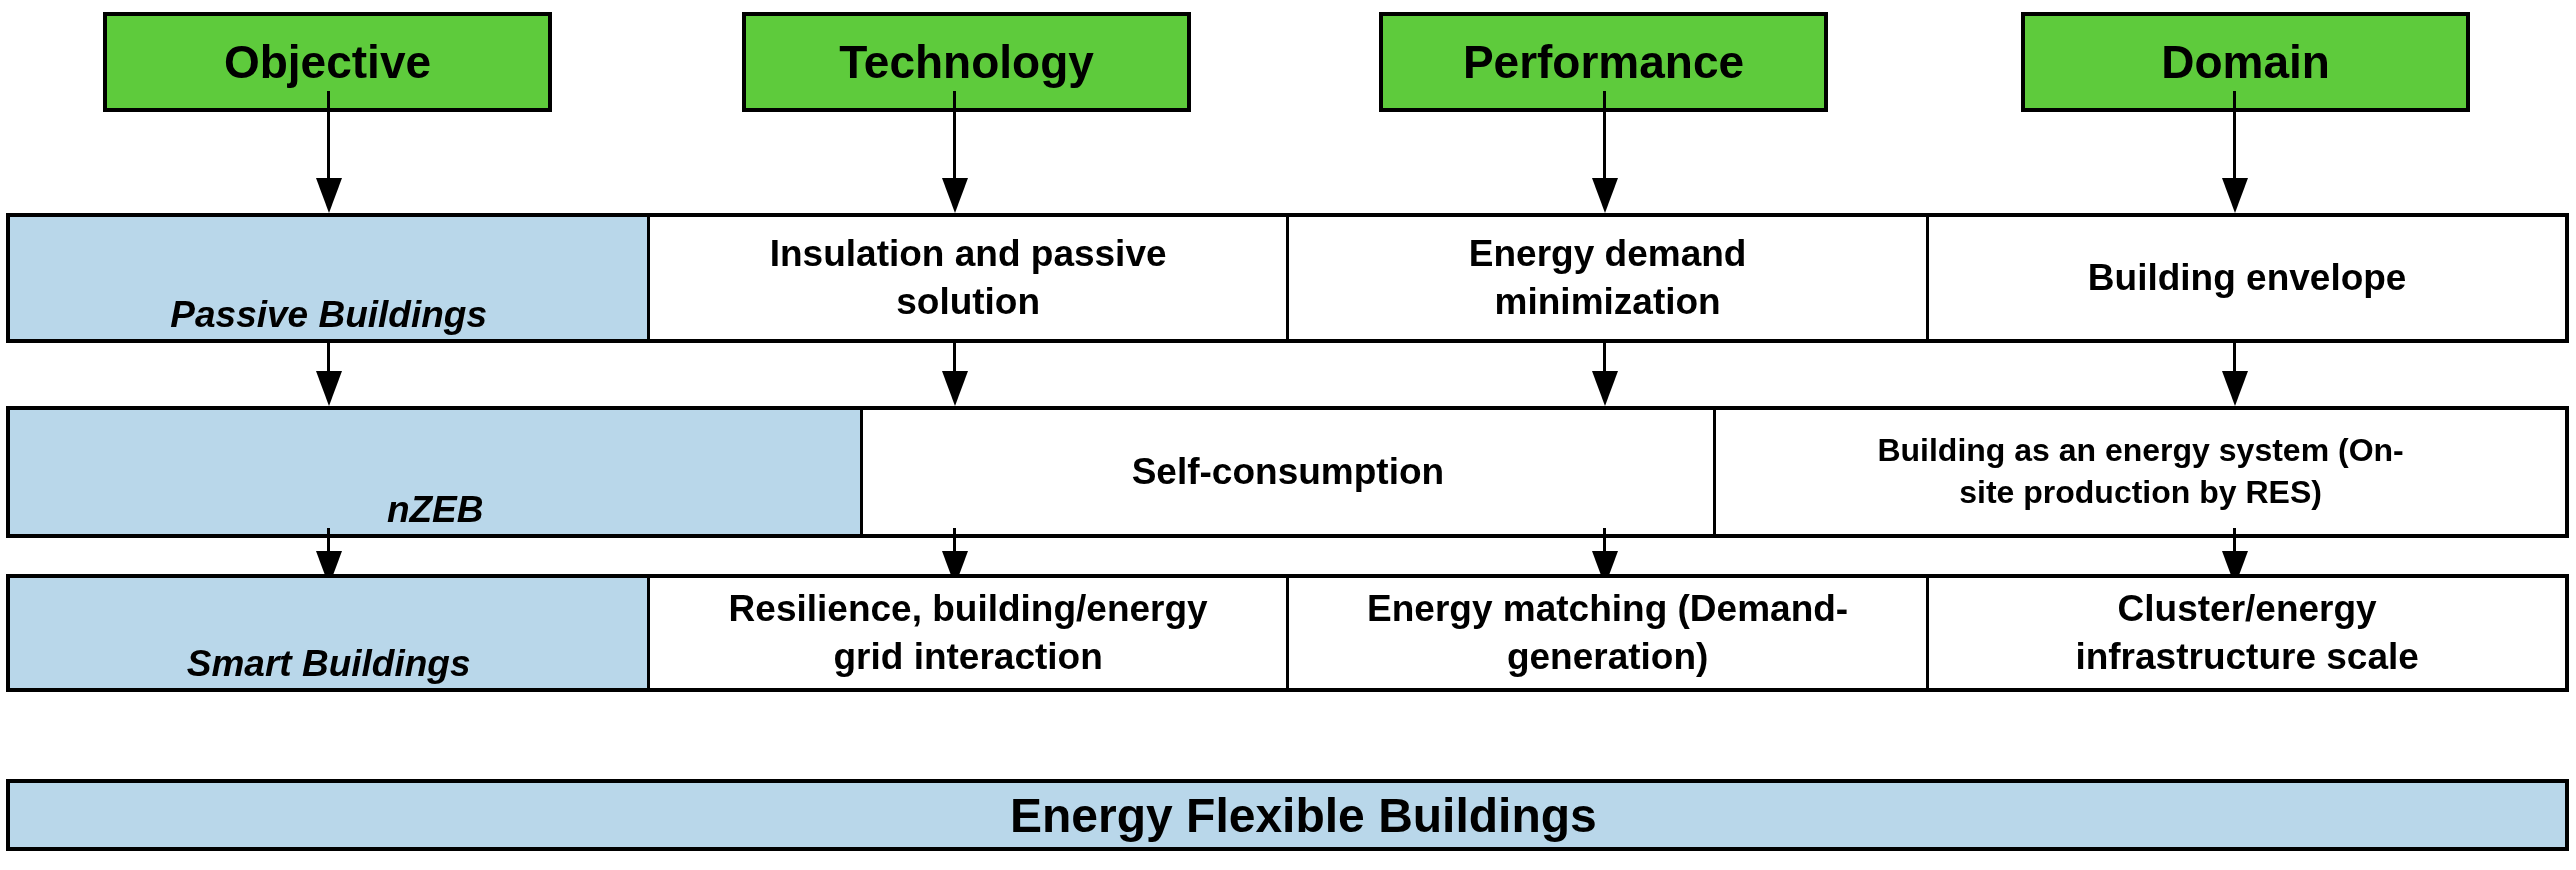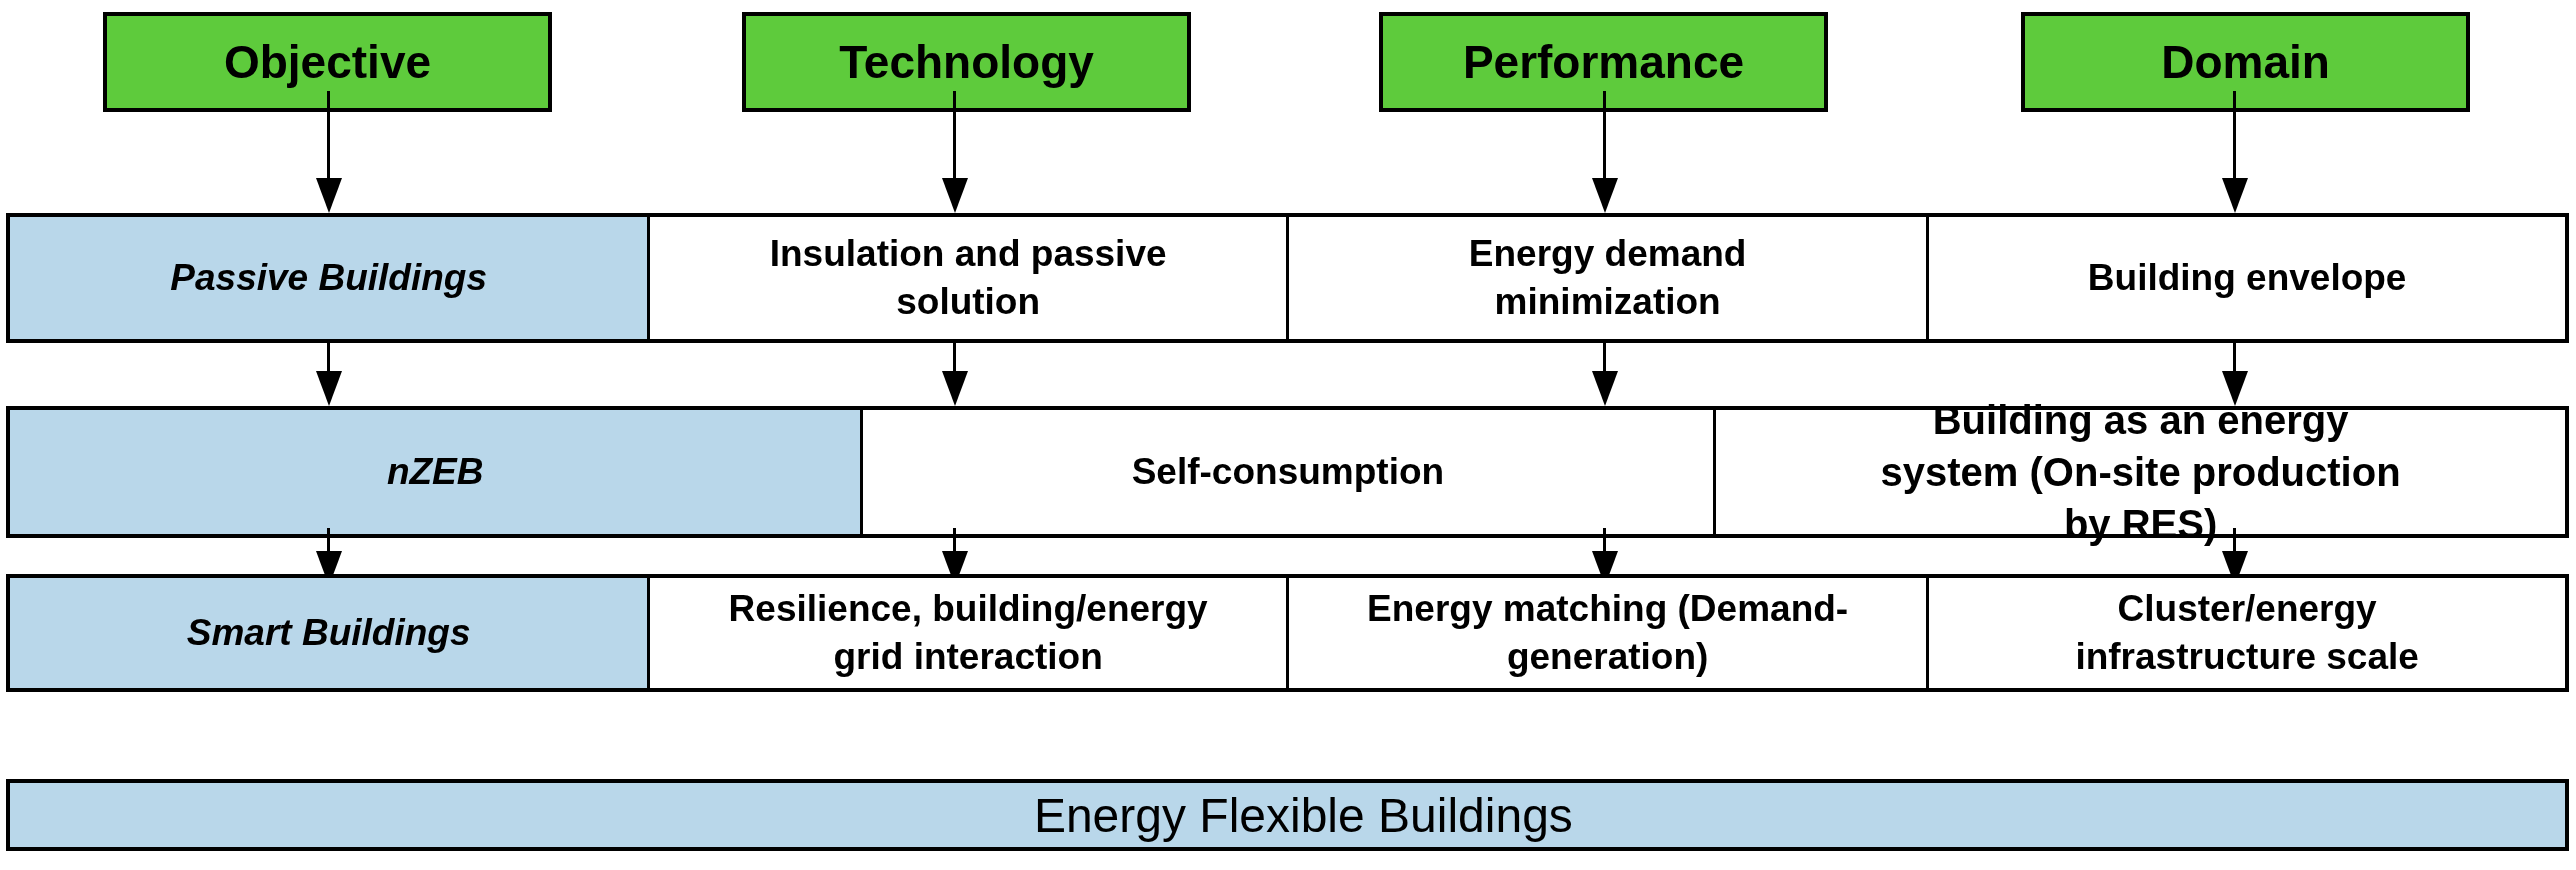--- a/index.html
+++ b/index.html
@@ -63,45 +63,46 @@
     font-size: 37px;
     font-weight: 700;
     line-height: 1.3;
     padding: 0 24px;
     box-sizing: border-box;
   }
   .cell + .cell { border-left: 3.2px solid #000000; }
   .label-cell {
     background: #B9D7EA;
     font-style: italic;
+    align-items: flex-end;
   }
   .cell .txt { display: inline-block; }
   .w430 .txt { max-width: 342px; }
   .w620 .txt { max-width: 493px; }
   .w660 .txt { max-width: 525px; }
   .w700 .txt { max-width: 557px; }
   .w520 .txt { max-width: 413px; }
-  .small { font-size: 40px; align-items: center; }
+  .small { font-size: 32px; align-items: center; }
   .small .txt { max-width: 557px; }
 
   
   .footer-bar {
     position: absolute;
     left: 6.4px;
     top: 779px;
     width: 2563px;
     height: 72px;
     background: #B9D7EA;
     border: 4.8px solid #000000;
     box-sizing: border-box;
     display: flex;
     align-items: center;
     justify-content: center;
     font-size: 48px;
-    font-weight: 400;
+    font-weight: 700;
     padding-left: 31px;
   }
 </style>
 </head>
 <body>
 
 <div class="canvas">
 
   <div class="header-box" style="left:103px">
       <span class="txt">Objective</span>

